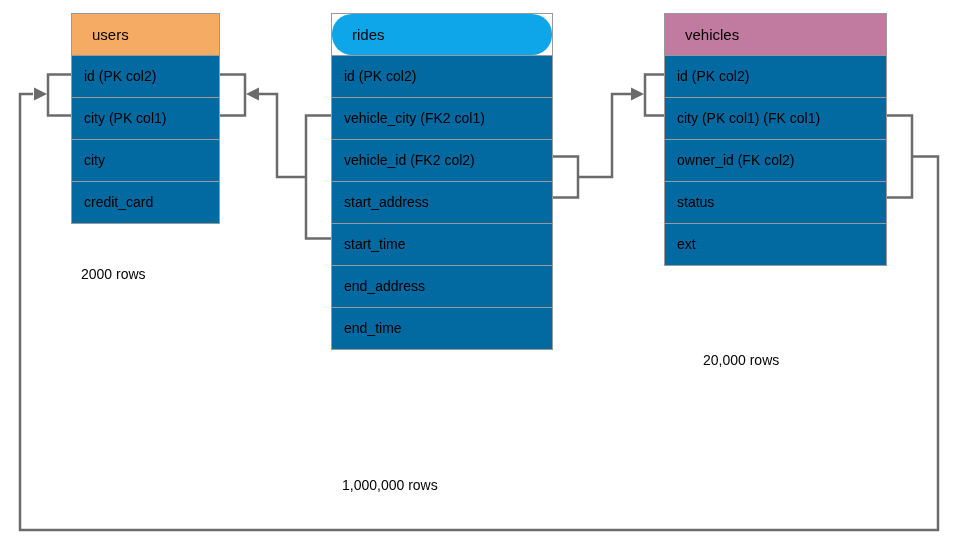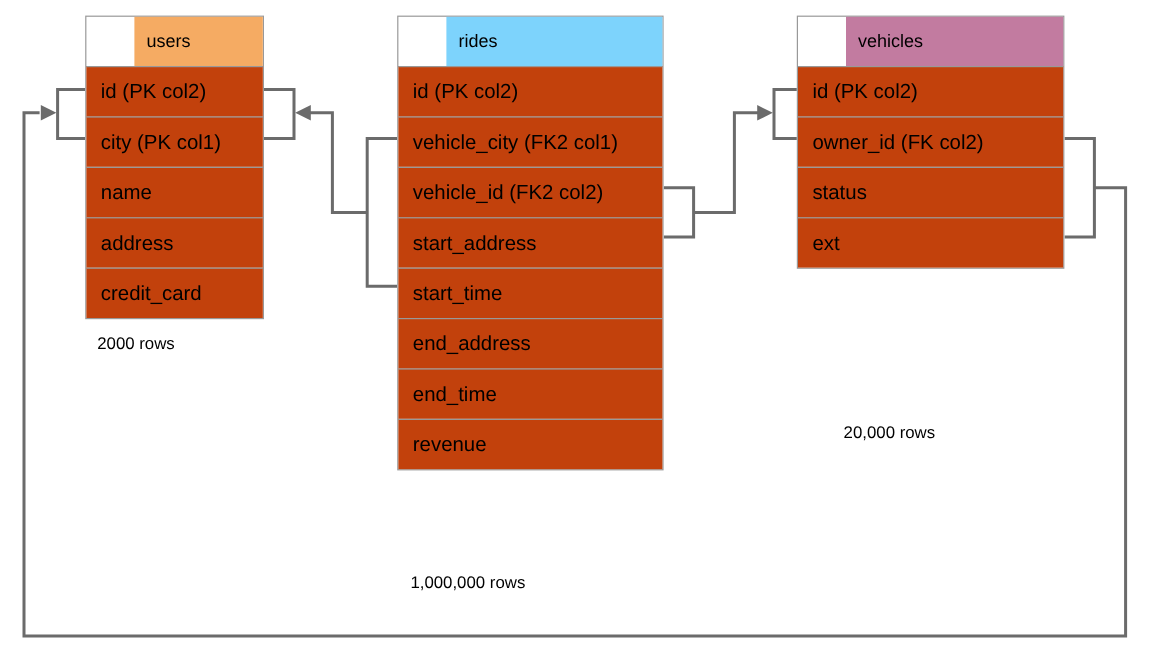--- a/index.html
+++ b/index.html
@@ -12,45 +12,44 @@
     color:#000;
   }
   .tbl {
     position:absolute;
     border:1px solid #999999;
     background:#ffffff;
     box-sizing:border-box;
   }
   .tbl .hdr {
     height:41px; line-height:41px;
-    padding-left:10px;
+    padding-left:20px;
     font-size:15px;
     color:#000;
     white-space:nowrap;
-    margin-left:40px;
   }
   .row {
     height:41px; line-height:41px;
     padding-left:12px;
-    font-size:17px;
+    font-size:14px;
     border-top:1px solid #999999;
-    background:#c2410c;
+    background:#0369a1;
     white-space:nowrap;
     overflow:hidden;
   }
   #tbl-users    { left:71px;  top:13px; width:149px; }
   #tbl-rides    { left:331px; top:13px; width:222px; }
   #tbl-vehicles { left:664px; top:13px; width:223px; }
   .rowcount {
     position:absolute;
     font-size:14px;
     color:#000;
     white-space:nowrap;
   }
-  #rowcount-users    { left:81px;  top:278px; }
+  #rowcount-users    { left:81px;  top:266px; }
   #rowcount-rides    { left:342px; top:477px; }
   #rowcount-vehicles { left:703px; top:352px; }
   svg.connectors {
     position:absolute; left:0; top:0;
     width:960px; height:540px;
     pointer-events:none;
   }
   .conn  { fill:none; stroke:#6b6b6b; stroke-width:2.5; }
   .arrow { fill:#6b6b6b; stroke:none; }
 </style>
@@ -73,44 +72,43 @@
   <polyline class="conn" points="912,156.5 938,156.5 938,530 20,530 20,94 33,94"></polyline>
   <polygon class="arrow" points="47,94 34,87.5 34,100.5"></polygon>
   <polyline class="conn" points="71,74.5 48,74.5 48,115.5 71,115.5"></polyline>
 </svg>
 
 <div class="tbl" id="tbl-users">
   <div class="hdr" style="background: rgb(245, 171, 99);">users</div>
   <div>
       <div class="row">id (PK col2)</div>
       <div class="row">city (PK col1)</div>
-      <div class="row">name</div>
-      <div class="row">address</div>
+      <div class="row">city</div>
       <div class="row">credit_card</div>
     </div>
 </div>
 <div class="rowcount" id="rowcount-users">2000 rows</div>
 
 <div class="tbl" id="tbl-rides">
-  <div class="hdr" style="background: #7dd3fc;">rides</div>
+  <div class="hdr" style="background: #0ea5e9; border-radius: 20px;">rides</div>
   <div>
       <div class="row">id (PK col2)</div>
       <div class="row">vehicle_city (FK2 col1)</div>
       <div class="row">vehicle_id (FK2 col2)</div>
       <div class="row">start_address</div>
       <div class="row">start_time</div>
       <div class="row">end_address</div>
       <div class="row">end_time</div>
-      <div class="row">revenue</div>
     </div>
 </div>
 <div class="rowcount" id="rowcount-rides">1,000,000 rows</div>
 
 <div class="tbl" id="tbl-vehicles">
   <div class="hdr" style="background: rgb(194, 123, 160);">vehicles</div>
   <div>
       <div class="row">id (PK col2)</div>
+      <div class="row">city (PK col1) (FK col1)</div>
       <div class="row">owner_id (FK col2)</div>
       <div class="row">status</div>
       <div class="row">ext</div>
     </div>
 </div>
 <div class="rowcount" id="rowcount-vehicles">20,000 rows</div>
 
 </body></html>

